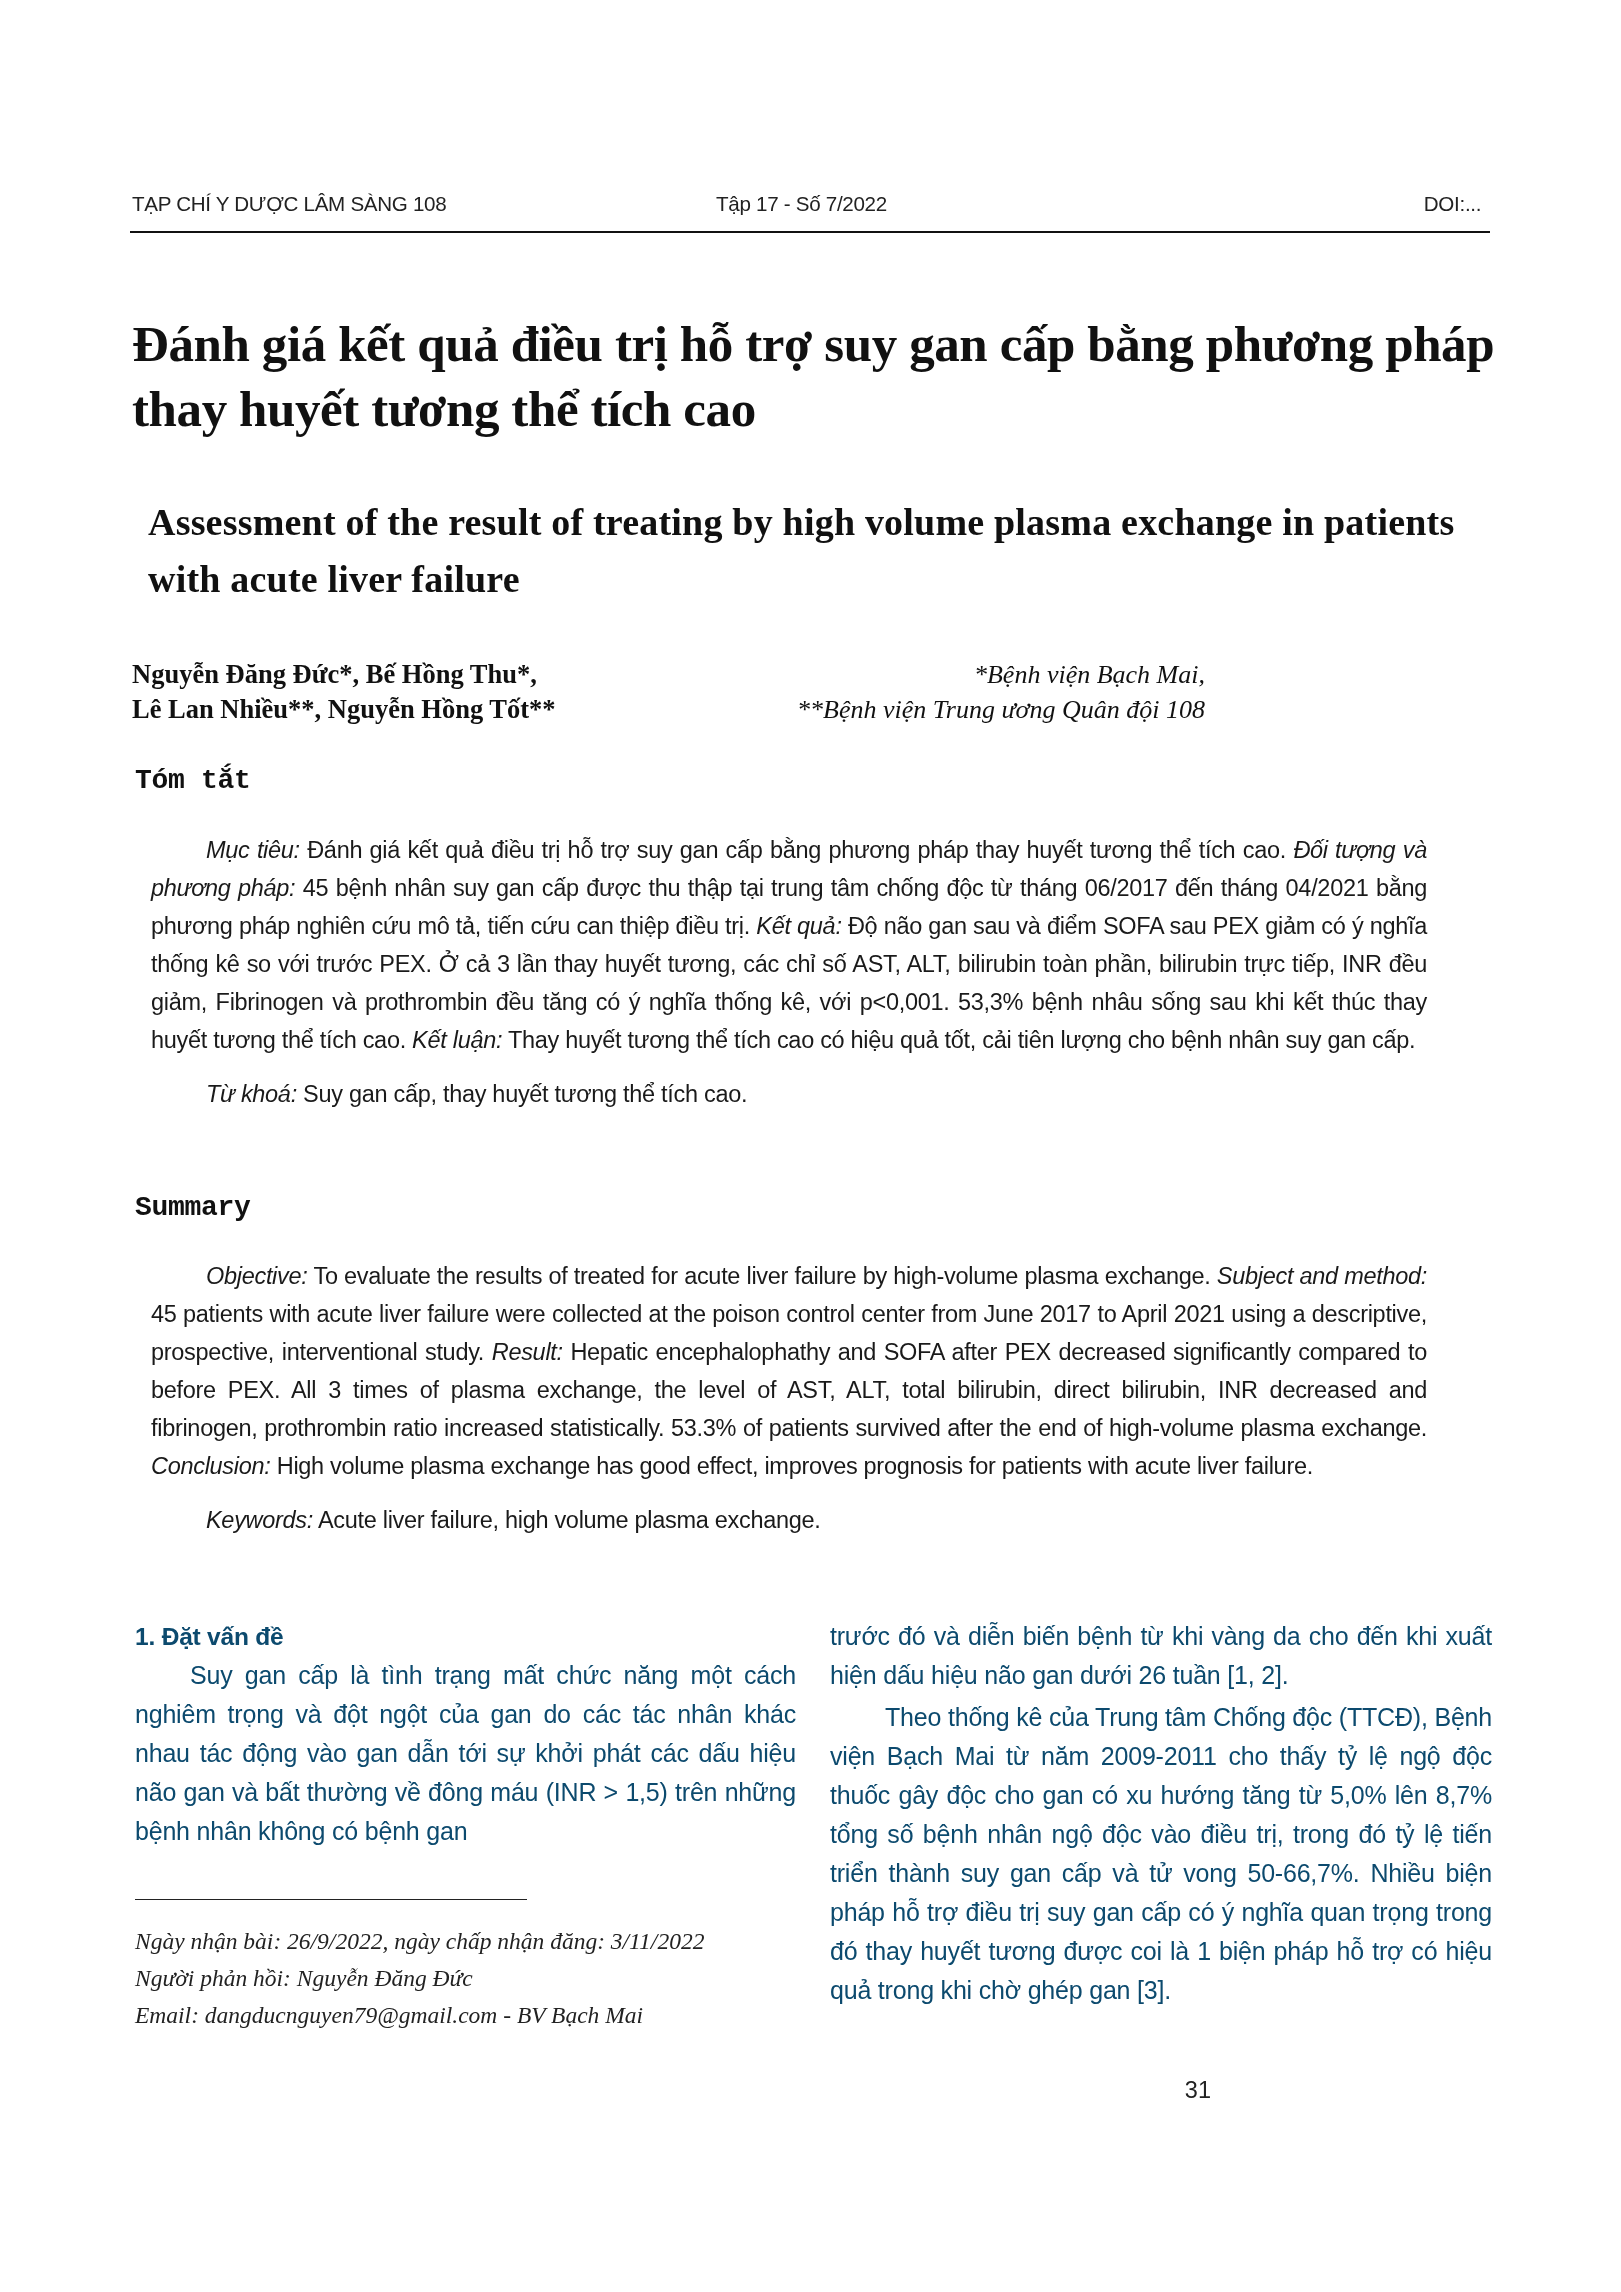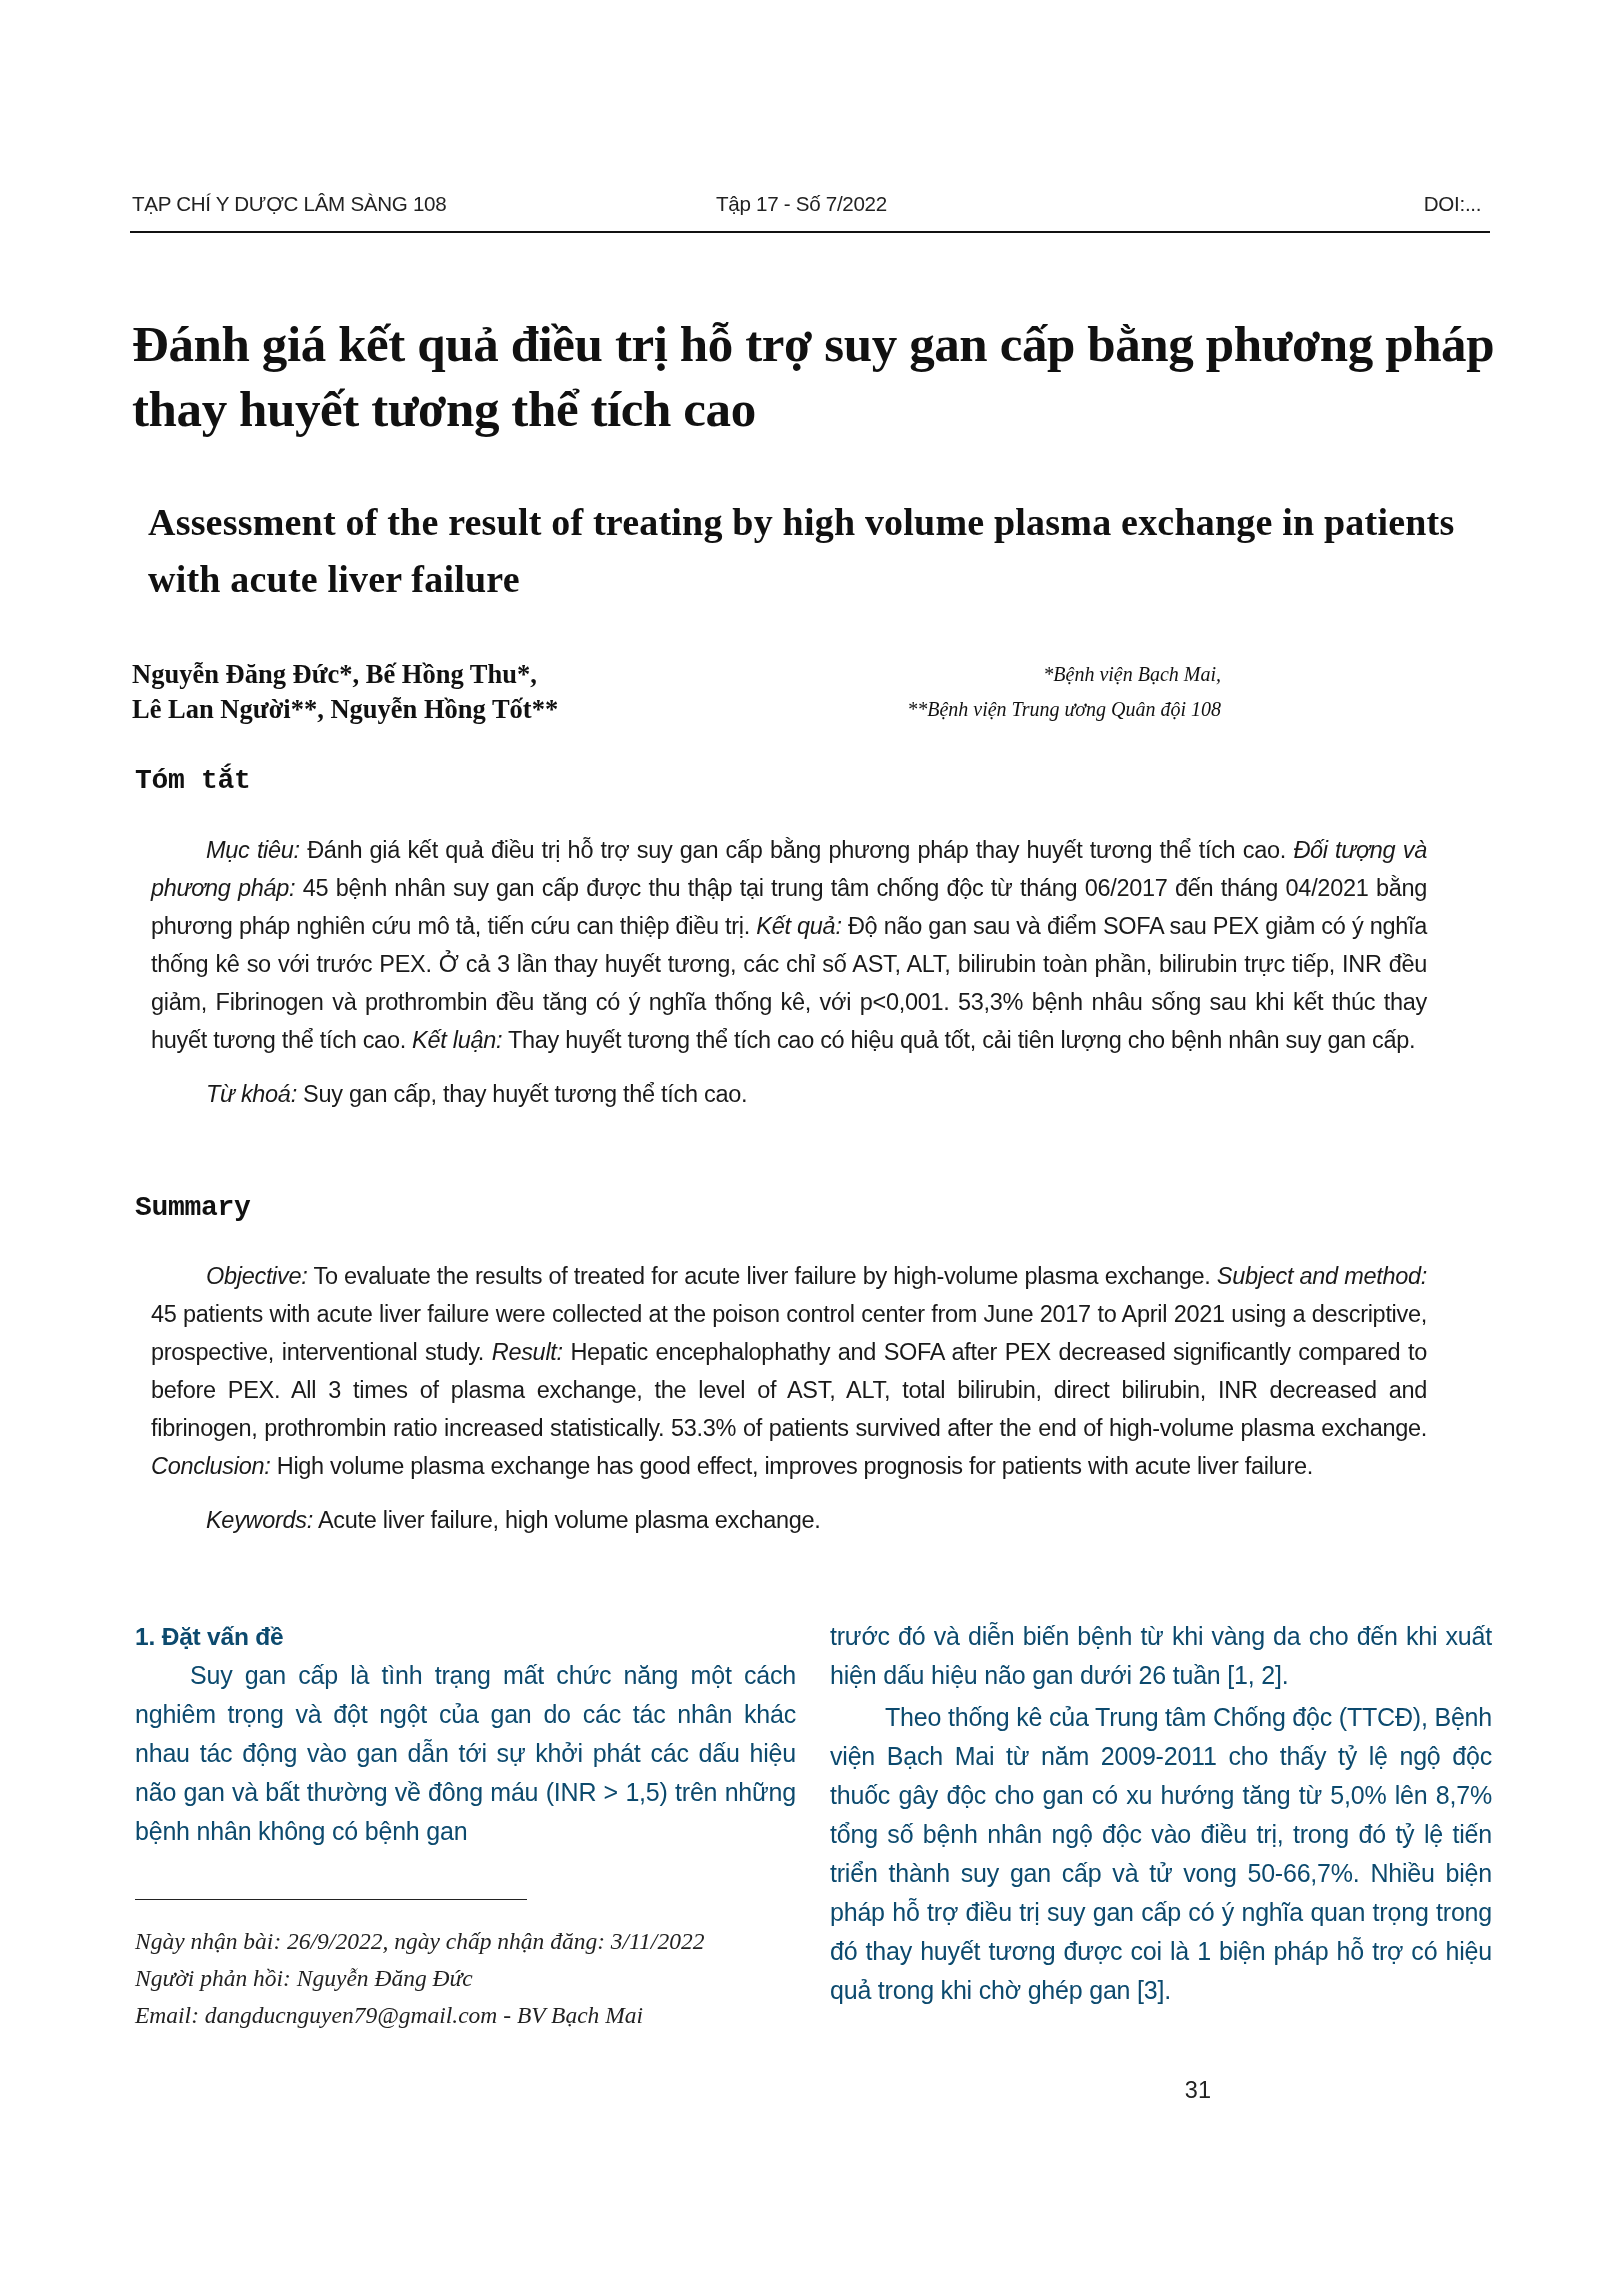--- a/index.html
+++ b/index.html
@@ -25,22 +25,22 @@
     position: absolute; left: 132px; width: 1372px; top: 478px;
     font-family: "Liberation Serif", serif; font-weight: bold; font-size: 38px;
     line-height: 57px; margin: 16px; letter-spacing: 0.2px;
   }
 
   .authors {
     position: absolute; left: 132px; top: 657px;
     font-family: "Liberation Serif", serif; font-weight: bold; font-size: 26.5px; line-height: 35px;
   }
   .affiliations {
-    position: absolute; right: 129px; top: 657px; text-align: right;
-    font-family: "Liberation Serif", serif; font-style: italic; font-size: 20px; line-height: 35px;
+    position: absolute; right: 145px; top: 657px; text-align: right;
+    font-family: "Liberation Serif", serif; font-style: italic; font-size: 26px; line-height: 35px;
   }
 
   .sec-heading {
     position: absolute; left: 135px;
     font-family: Liberation Mono, monospace; font-weight: bold; font-size: 28px; letter-spacing: -0.3px;
   }
   .abstract-block {
     position: absolute; left: 135px; width: 1308px;
     font-family: "Liberation Sans", sans-serif; font-size: 23.5px; line-height: 38px;
     text-align: justify; letter-spacing: -0.3px; color: #1a1a1a;
@@ -81,21 +81,21 @@
     <span class="issue">Tập 17 - Số 7/2022</span>
     <span class="doi">DOI:...</span>
   </div>
   <div class="header-rule"></div>
 
   <h1 class="title-vi">Đánh giá kết quả điều trị hỗ trợ suy gan cấp bằng phương pháp thay huyết tương thể tích cao</h1>
   <h2 class="title-en">Assessment of the result of treating by high volume plasma exchange in patients with acute liver failure</h2>
 
   <div class="authors">
     <div>Nguyễn Đăng Đức*, Bế Hồng Thu*,</div>
-    <div>Lê Lan Người**, Nguyễn Hồng Tốt**</div>
+    <div>Lê Lan Nhiều**, Nguyễn Hồng Tốt**</div>
   </div>
   <div class="affiliations">
     <div>*Bệnh viện Bạch Mai,</div>
     <div>**Bệnh viện Trung ương Quân đội 108</div>
   </div>
 
   <div class="sec-heading" style="top:765px;">Tóm tắt</div>
   <div class="abstract-block" style="top:815px;">
     <p><em>Mục tiêu:</em><span> Đánh giá kết quả điều trị hỗ trợ suy gan cấp bằng phương pháp thay huyết tương thể tích cao. </span><em>Đối tượng và phương pháp:</em><span> 45 bệnh nhân suy gan cấp được thu thập tại trung tâm chống độc từ tháng 06/2017 đến tháng 04/2021 bằng phương pháp nghiên cứu mô tả, tiến cứu can thiệp điều trị. </span><em>Kết quả:</em><span> Độ não gan sau và điểm SOFA sau PEX giảm có ý nghĩa thống kê so với trước PEX. Ở cả 3 lần thay huyết tương, các chỉ số AST, ALT, bilirubin toàn phần, bilirubin trực tiếp, INR đều giảm, Fibrinogen và prothrombin đều tăng có ý nghĩa thống kê, với p&lt;0,001. 53,3% bệnh nhâu sống sau khi kết thúc thay huyết tương thể tích cao. </span><em>Kết luận:</em><span> Thay huyết tương thể tích cao có hiệu quả tốt, cải tiên lượng cho bệnh nhân suy gan cấp.</span></p>
     <p><em>Từ khoá:</em><span> Suy gan cấp, thay huyết tương thể tích cao.</span></p>

